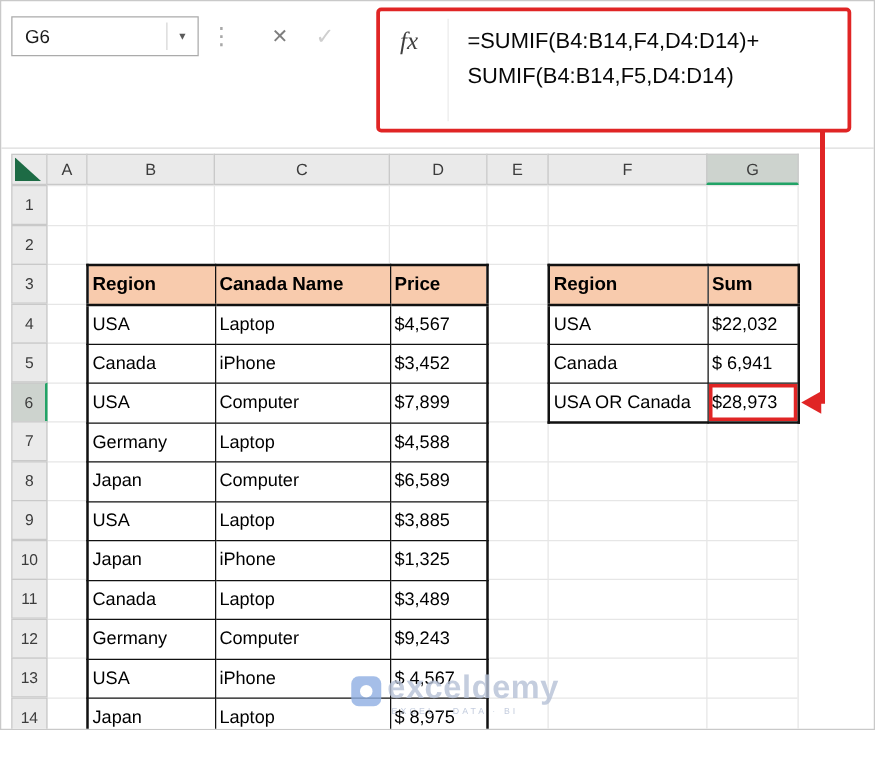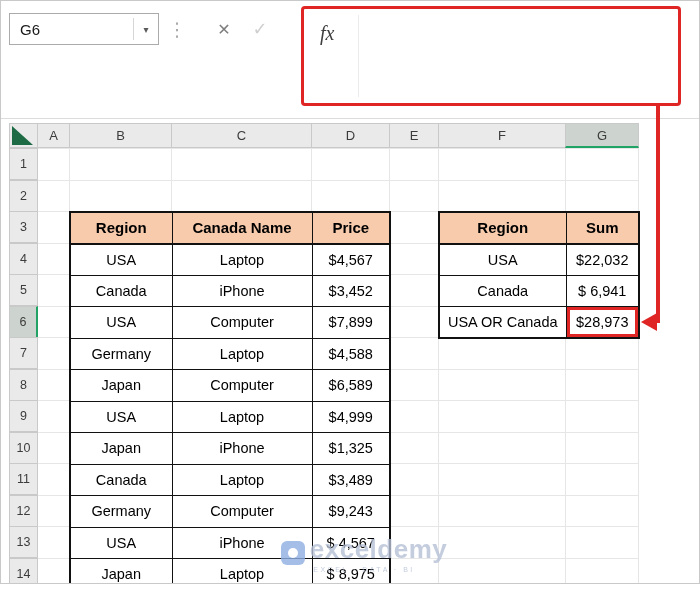--- a/index.html
+++ b/index.html
@@ -56,21 +56,21 @@
   
   .banner{position:absolute;left:68px;top:149px;width:453px;height:29px;background:#f8cbad;
     display:flex;align-items:center;justify-content:center;font-weight:bold;font-style:italic;
     font-size:17.5px;color:#000;z-index:3}
 
   
   .t1{position:absolute;left:68px;top:210px;z-index:3}
   .t2{position:absolute;left:437px;top:210px;z-index:3}
   .t1 table,.t2 table{border-collapse:collapse;table-layout:fixed;background:#fff;border:2px solid #111}
   .t1 table{width:320px}.t2 table{width:200px}
-  td{border:1px solid #111;height:31.5px;text-align:center;font-size:14.5px;color:#000;
+  td{border:1px solid #111;height:31.5px;font-size:14.5px;color:#000;
     padding:0 3px;overflow:hidden;white-space:nowrap}
   tr.hdr td{background:#f8cbad;font-weight:bold;font-size:15px;border-bottom:2px solid #111}
   td.g6{box-shadow:inset 0 0 0 3px #e02525}
 
   
   .wm{position:absolute;left:280px;top:533px;width:166px;z-index:4;opacity:.8;display:flex;
     flex-direction:column;align-items:center;pointer-events:none}
   .wm-row{display:flex;align-items:flex-end;gap:5px}
   .wm-logo{width:24px;height:24px;border-radius:6px;background:#8fafe3;position:relative}
   .wm-logo-dot{position:absolute;left:7px;top:7px;width:10px;height:10px;border-radius:50%;background:#ffffff}
@@ -90,20 +90,24 @@
     <span class="nb-caret">▾</span>
   </div>
   <div class="handle">⋮</div>
   <div class="fbtn btn-cancel">✕</div>
   <div class="fbtn btn-enter">✓</div>
   <div class="toolbar-sep"></div>
 
   <div class="fbox">
     <div class="fx">fx</div>
     <div class="fx-div"></div>
+    <div class="fml">
+      <div>=SUMIF(B4:B14,F4,D4:D14)+</div>
+      <div>SUMIF(B4:B14,F5,D4:D14)</div>
+    </div>
   </div>
 
   <div class="arrow-v"></div>
   <div class="arrow-head"></div>
 
   <div class="corner">
     <div class="corner-tri"></div>
   </div>
   <div class="colhead c-a">A</div>
   <div class="colhead c-b">B</div>
@@ -189,21 +193,21 @@
         <td>$4,588</td>
       </tr>
       <tr>
         <td>Japan</td>
         <td>Computer</td>
         <td>$6,589</td>
       </tr>
       <tr>
         <td>USA</td>
         <td>Laptop</td>
-        <td>$4,999</td>
+        <td>$3,885</td>
       </tr>
       <tr>
         <td>Japan</td>
         <td>iPhone</td>
         <td>$1,325</td>
       </tr>
       <tr>
         <td>Canada</td>
         <td>Laptop</td>
         <td>$3,489</td>

